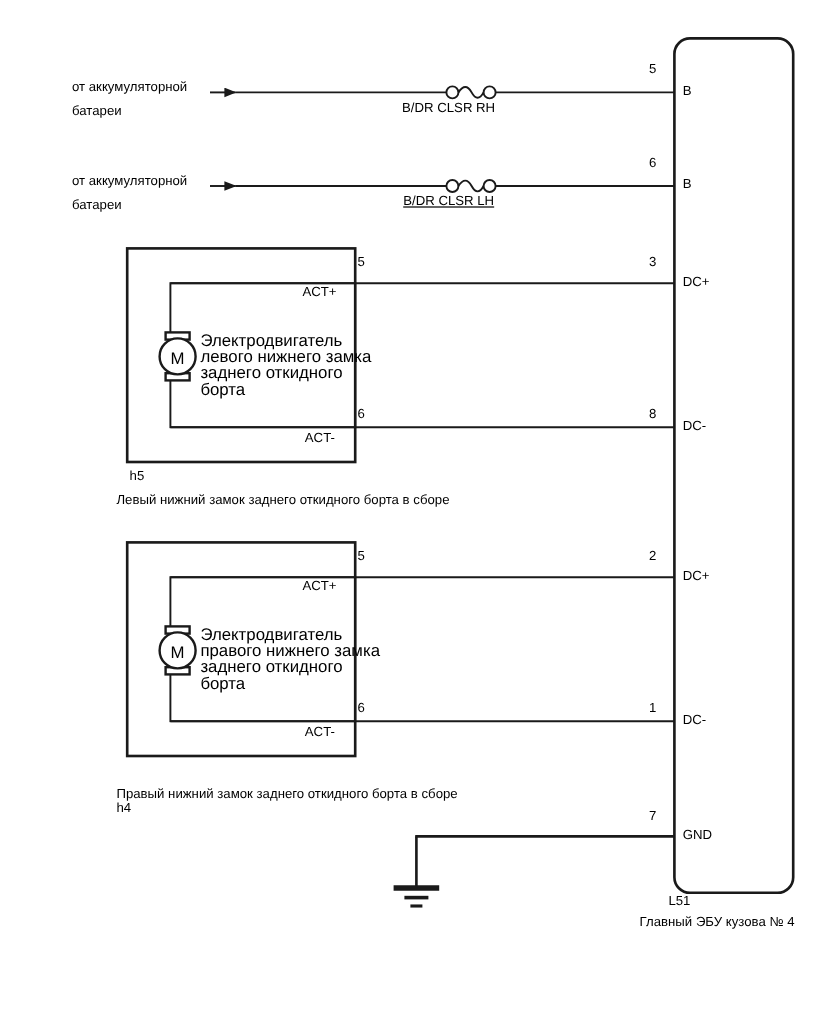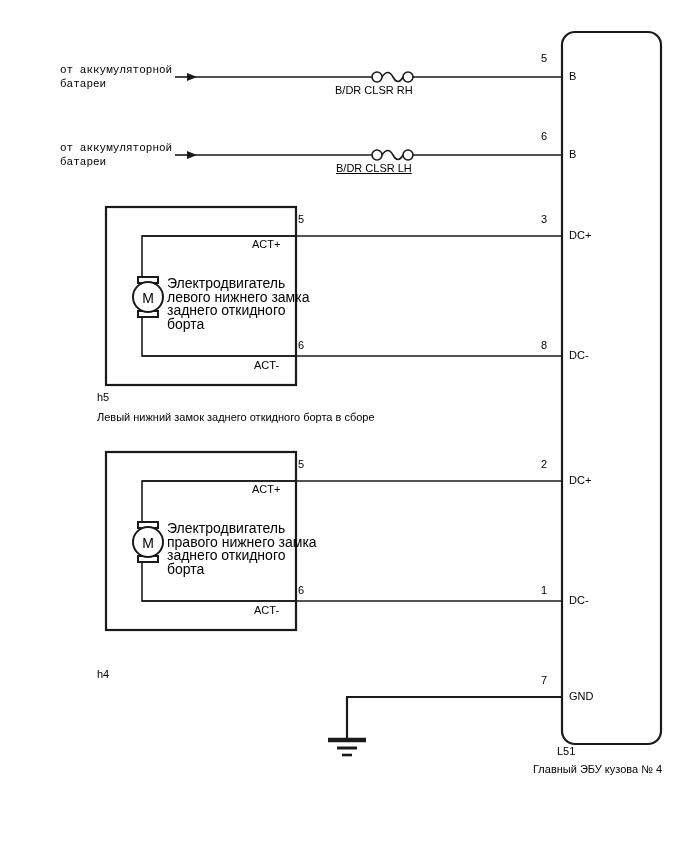--- a/index.html
+++ b/index.html
@@ -32,22 +32,21 @@
     line-height: 13px;
     color: #000000;
     white-space: pre;
   }
   .lbl-pin {
     font-size: 11px;
     text-align: right;
   }
   .lbl-multi {
     white-space: pre-line;
-    line-height: 14px;
-    font-family: Liberation Mono, monospace;
+    line-height: 20px;
   }
   .lbl-motor-desc {
     font-size: 14px;
     line-height: 13.5px;
     white-space: pre-line;
   }
   .motor-letter {
     position: absolute;
     font-size: 14px;
     font-weight: normal;
@@ -128,37 +127,38 @@
 заднего откидного
 борта</div>
   <div class="lbl lbl-pin" style="left:282px; top:213px; width:22px;">5</div>
   <div class="lbl" style="left:252px; top:238px;">ACT+</div>
   <div class="lbl lbl-pin" style="left:282px; top:339px; width:22px;">6</div>
   <div class="lbl" style="left:254px; top:359px;">ACT-</div>
   <div class="lbl lbl-pin" style="left:525px; top:213px; width:22px;">3</div>
   <div class="lbl" style="left:569px; top:229px;">DC+</div>
   <div class="lbl lbl-pin" style="left:525px; top:339px; width:22px;">8</div>
   <div class="lbl" style="left:569px; top:349px;">DC-</div>
-  <div class="lbl" style="left:97px; top:391px;text-align:center;">h5</div>
+  <div class="lbl" style="left:108px; top:391px;text-align:center;">h5</div>
   <div class="lbl" style="left:97px; top:411px;">Левый нижний замок заднего откидного борта в сборе</div>
 
   <div class="motor-letter" style="left:138px; top:535px; width:20px;">M</div>
   <div class="lbl lbl-motor-desc" style="left:167px; top:522px;">Электродвигатель
 правого нижнего замка
 заднего откидного
 борта</div>
   <div class="lbl lbl-pin" style="left:282px; top:458px; width:22px;">5</div>
   <div class="lbl" style="left:252px; top:483px;">ACT+</div>
   <div class="lbl lbl-pin" style="left:282px; top:584px; width:22px;">6</div>
   <div class="lbl" style="left:254px; top:604px;">ACT-</div>
   <div class="lbl lbl-pin" style="left:525px; top:458px; width:22px;">2</div>
   <div class="lbl" style="left:569px; top:474px;">DC+</div>
   <div class="lbl lbl-pin" style="left:525px; top:584px; width:22px;">1</div>
   <div class="lbl" style="left:569px; top:594px;">DC-</div>
   <div class="lbl" style="left:97px; top:668px;">h4</div>
+  <div class="lbl" style="left:97px; top:656px;">Правый нижний замок заднего откидного борта в сборе</div>
 
   <div class="lbl lbl-pin" style="left:525px; top:674px; width:22px;">7</div>
   <div class="lbl" style="left:569px; top:690px;">GND</div>
 
   <div class="lbl" style="left:533px; top:745px;padding-left:24px;">L51</div>
   <div class="lbl" style="left:533px; top:763px;">Главный ЭБУ кузова № 4</div>
 
 </div>
 
 </body></html>

